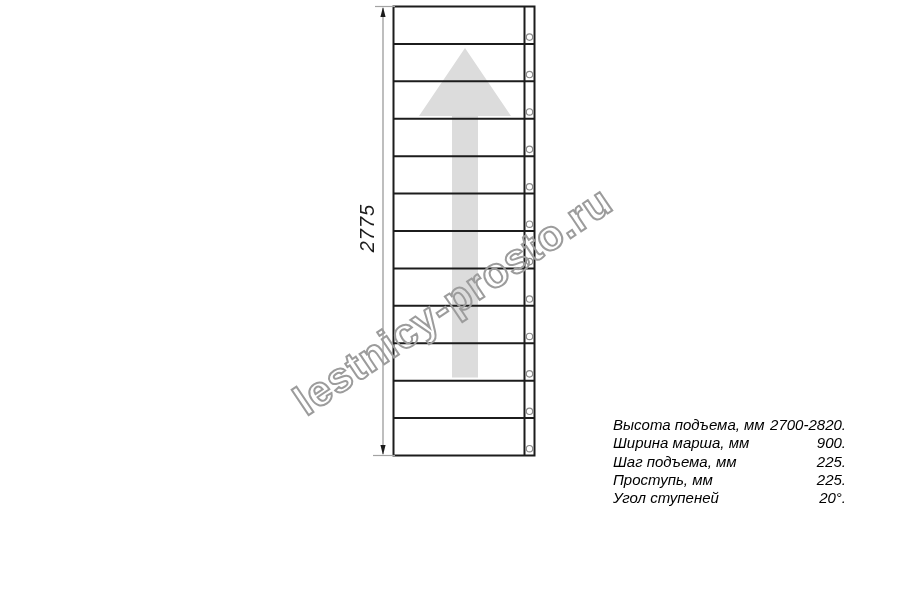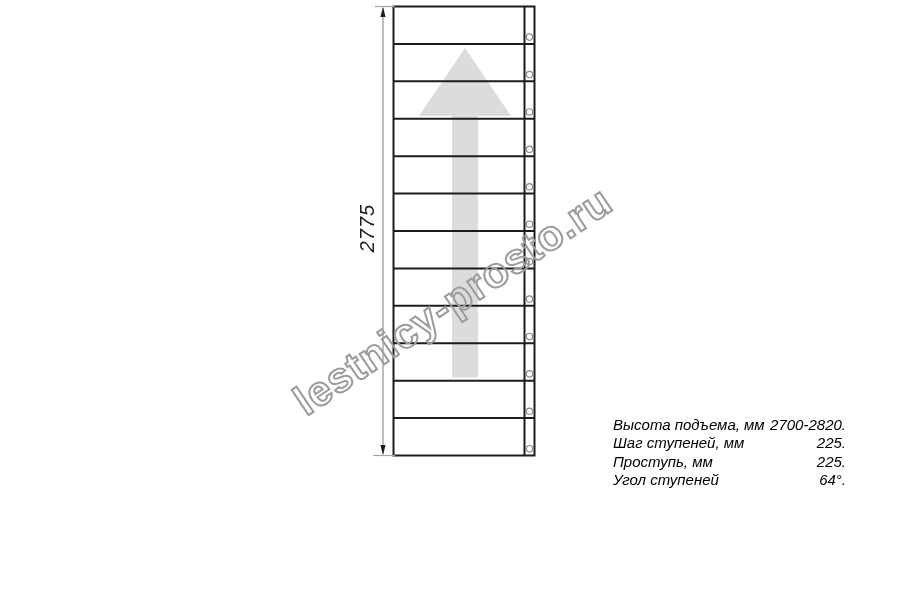--- a/index.html
+++ b/index.html
@@ -105,26 +105,30 @@
   <div class="dim-label">2775</div>
 
   <div class="watermark" style="-webkit-text-stroke: 2px rgb(156, 156, 156);">lestnicy-prosto.ru</div>
 
   <div class="specs">
     <div class="spec-row">
       <span class="spec-label">Высота подъема, мм</span>
       <span class="spec-value">2700-2820.</span>
     </div>
     <div class="spec-row">
-      <span class="spec-label">Шаг ступеней, мм</span>
+      <span class="spec-label">Ширина марша, мм</span>
+      <span class="spec-value">900.</span>
+    </div>
+    <div class="spec-row">
+      <span class="spec-label">Шаг подъема, мм</span>
       <span class="spec-value">225.</span>
     </div>
     <div class="spec-row">
       <span class="spec-label">Проступь, мм</span>
       <span class="spec-value">225.</span>
     </div>
     <div class="spec-row">
       <span class="spec-label">Угол ступеней</span>
-      <span class="spec-value">64°.</span>
+      <span class="spec-value">20°.</span>
     </div>
   </div>
 
 </div>
 
 </body></html>

